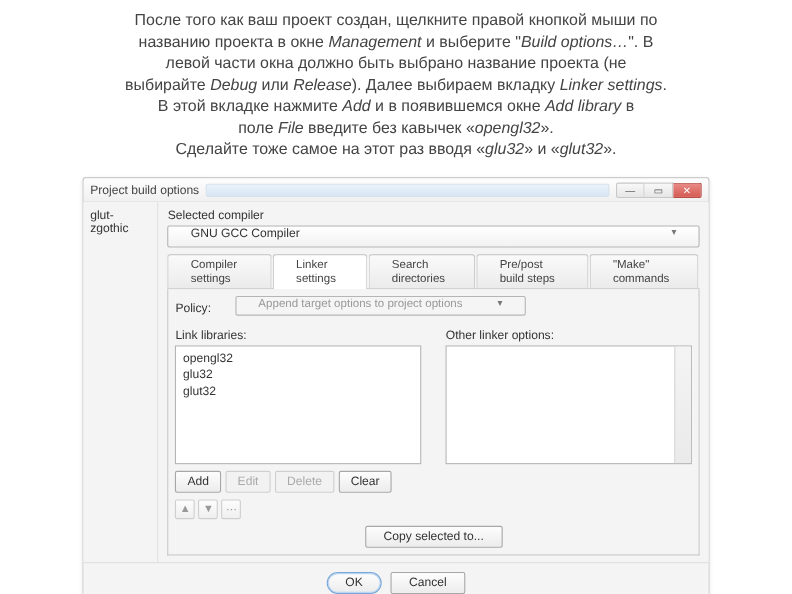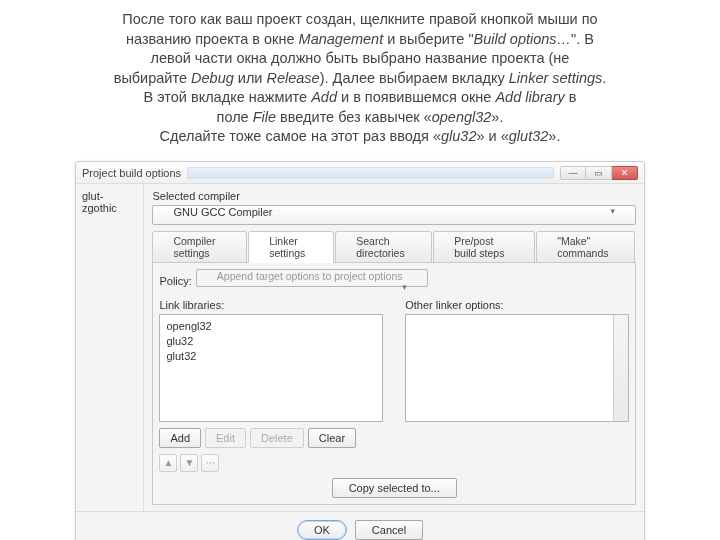--- a/index.html
+++ b/index.html
@@ -111,22 +111,22 @@
     z-index: 2;
     margin-bottom: -1px;
     padding-bottom: 4px;
   }
   .tabpanel {
     border: 1px solid #c9c9c9;
     border-top: none;
     background: #f4f4f4;
     padding: 6px;
   }
-  .policy-row { display: flex; align-items: center; gap: 4px; margin-bottom: 6px; }
-  .combo.small { height: 18px; font-size: 10.5px; width: 232px; flex-direction: column; }
+  .policy-row { display: flex; align-items: center; gap: 22px; margin-bottom: 6px; }
+  .combo.small { height: 18px; font-size: 10.5px; width: 264px; }
   .combo.disabled { color: #999; background: #f5f5f5; }
   .twocol { display: flex; gap: 22px; }
   .col { flex: 1 1 50%; }
   .listbox {
     border: 1px solid #b5b5b5;
     background: #fff;
     height: 108px;
     padding: 4px 6px;
     font-size: 11px;
     line-height: 1.35;

